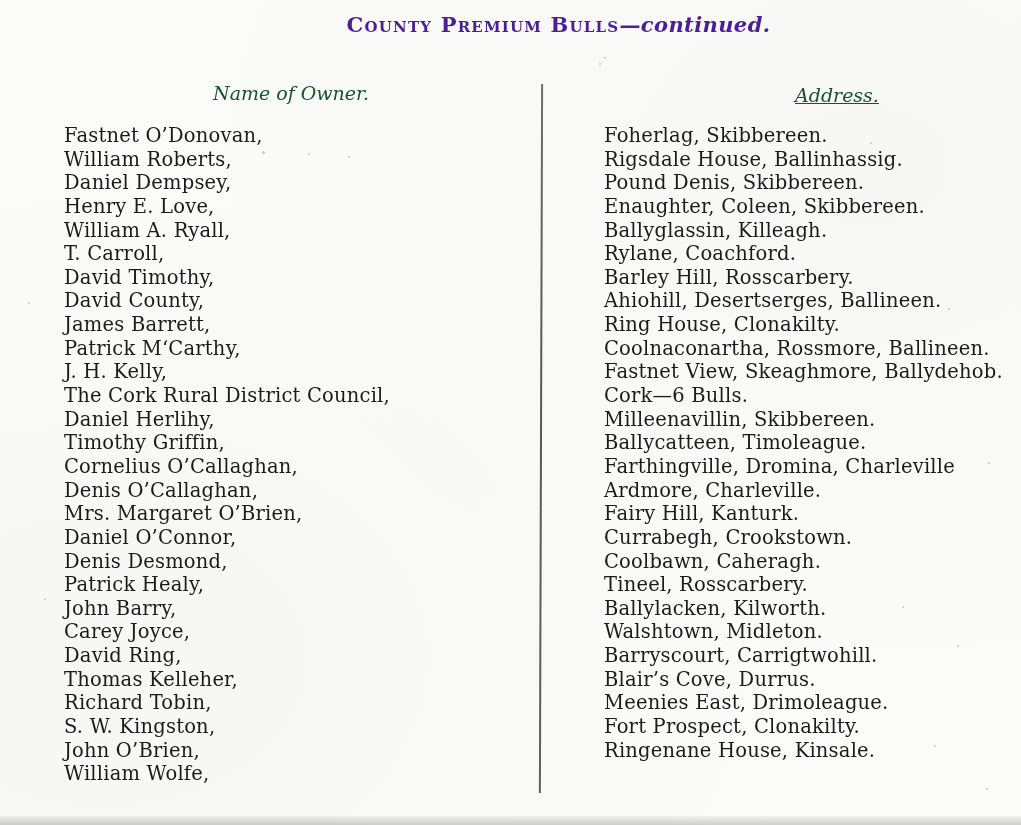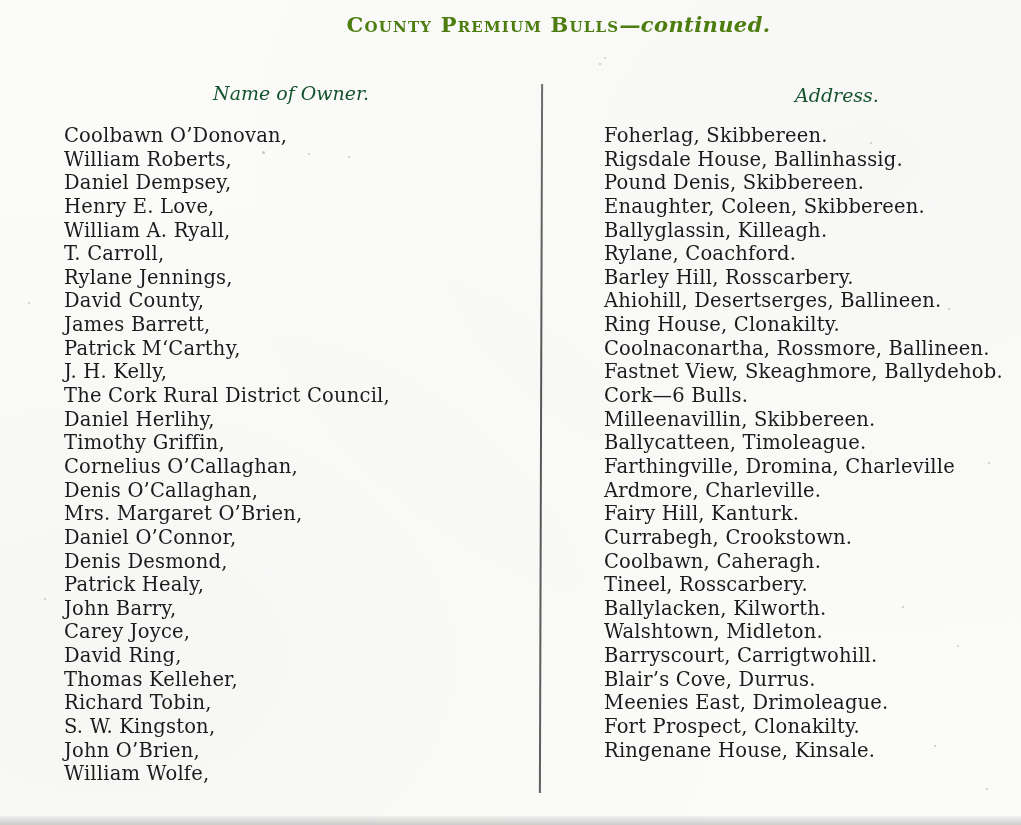--- a/index.html
+++ b/index.html
@@ -28,41 +28,41 @@
     pointer-events: none;
   }
   .title {
     position: absolute;
     top: 12px;
     left: 96px;
     right: 0;
     text-align: center;
     font-size: 21px;
     letter-spacing: 1.2px;
-    color: #4d7c0f;
+    color: #4c1d95;
     white-space: nowrap;
   }
   .title .t-sc {
     font-variant: small-caps;
     font-weight: 700;
   }
   .title .t-it {
     font-style: italic;
     font-weight: 700;
     letter-spacing: 0.4px;
   }
   .hdr {
     position: absolute;
     font-style: italic;
     font-size: 19px;
     color: #14532d;
     white-space: nowrap;
   }
   .hdr-owner { top: 82px; left: 213px; }
-  .hdr-address { top: 84px; left: 795px; }
+  .hdr-address { top: 84px; left: 795px; text-decoration: underline; }
   .divider {
     position: absolute;
     top: 84px;
     left: 540px;
     width: 2px;
     height: 709px;
     background: linear-gradient(to bottom, #555 0%, #3a3a3a 40%, #444 100%);
     transform: rotate(0.18deg);
     opacity: 0.85;
   }
@@ -105,27 +105,27 @@
     <span class="t-sc">County Premium Bulls</span><span class="t-it">—continued.</span>
   </div>
 
   <div class="hdr hdr-owner">Name of Owner.</div>
 
   <div class="hdr hdr-address">Address.</div>
 
   <div class="divider"></div>
 
   <div class="col col-owner" id="owner-col">
-      <div class="cell">Coolbawn O’Donovan,</div>
+      <div class="cell">Fastnet O’Donovan,</div>
       <div class="cell">William Roberts,</div>
       <div class="cell">Daniel Dempsey,</div>
       <div class="cell">Henry E. Love,</div>
       <div class="cell">William A. Ryall,</div>
       <div class="cell">T. Carroll,</div>
-      <div class="cell">Rylane Jennings,</div>
+      <div class="cell">David Timothy,</div>
       <div class="cell">David County,</div>
       <div class="cell">James Barrett,</div>
       <div class="cell">Patrick M‘Carthy,</div>
       <div class="cell">J. H. Kelly,</div>
       <div class="cell">The Cork Rural District Council,</div>
       <div class="cell">Daniel Herlihy,</div>
       <div class="cell">Timothy Griffin,</div>
       <div class="cell">Cornelius O’Callaghan,</div>
       <div class="cell">Denis O’Callaghan,</div>
       <div class="cell">Mrs. Margaret O’Brien,</div>

